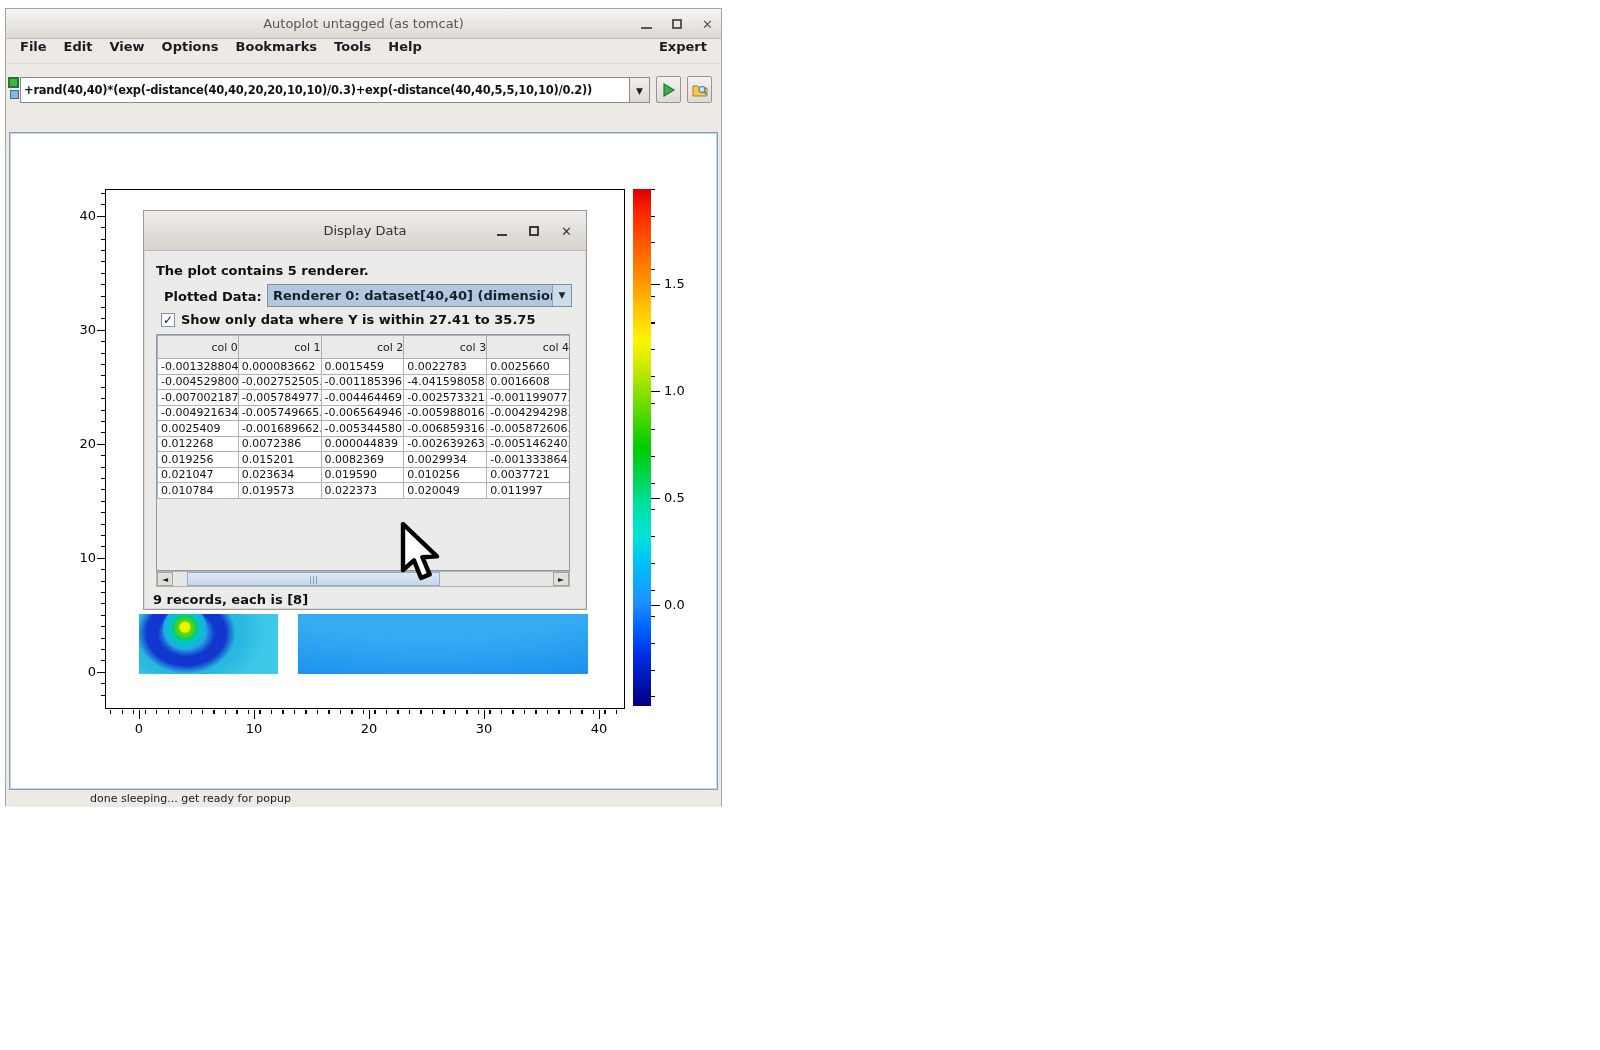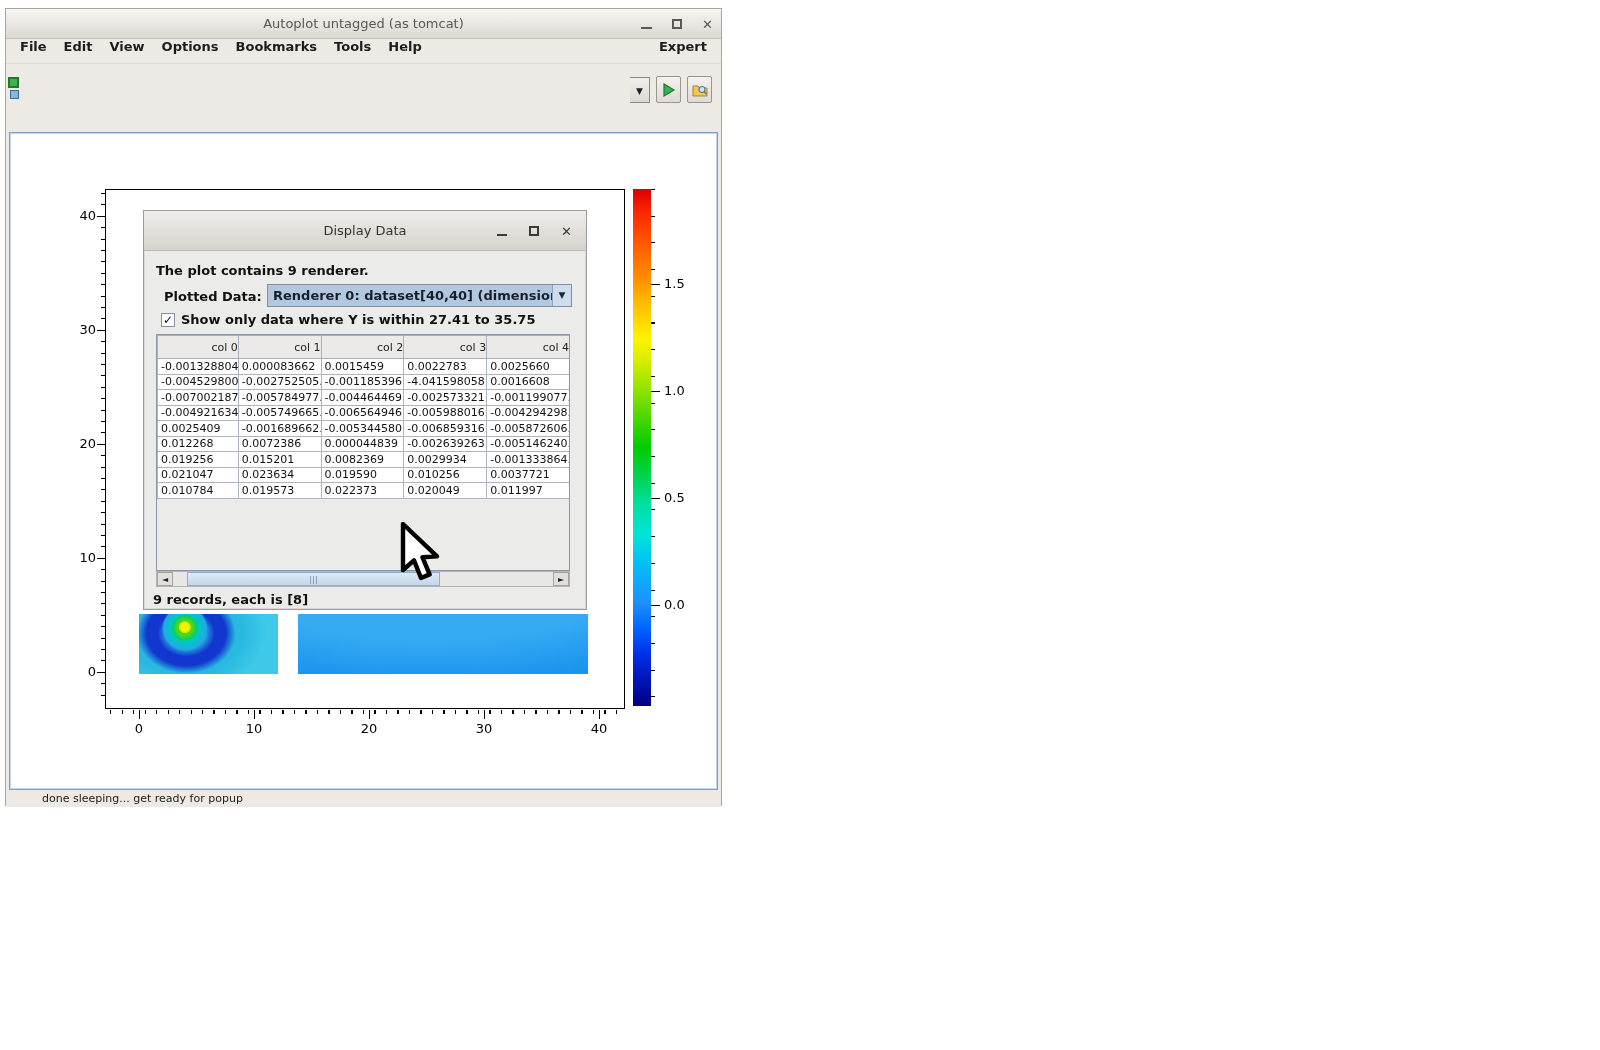--- a/index.html
+++ b/index.html
@@ -85,21 +85,21 @@
 
   #h-scrollbar { left:12px; top:360px; width:414px; height:16px; background:#e7e7e5; border:1px solid #b4b2ae; display:flex; }
   .sb-button { width:16px; height:100%; background:#e2dfdb; border:1px solid #a7a29b; font-size:8px; line-height:14px; text-align:center; color:#222; }
   #sb-track { position:relative; flex:1; }
   #sb-thumb { position:absolute; left:14px; top:0; width:253px; height:14px; background:linear-gradient(#dfe9f4,#c3d6ea); border:1px solid #94aecb; }
   #sb-grip { position:absolute; left:50%; top:3px; width:8px; height:8px; margin-left:-4px;
     background:repeating-linear-gradient(to right,#8ba3bd 0 1px,transparent 1px 3px); }
   #records-text { left:9px; top:381px; font-size:13px; font-weight:bold; color:#111; }
 
   #status-bar { left:0; top:782px; width:100%; height:16px; background:#edeae6; }
-  #status-text { padding-left:36px; font-size:11px; color:#222; line-height:15px; }
+  #status-text { padding-left:36px; font-size:11px; color:#222; line-height:15px;margin-left:48px; }
 
   #cursor { left:400px; top:522px; }
 </style>
 </head>
 <body>
 
 <div id="screen">
 
   <div id="app-window" class="abs">
 
@@ -119,20 +119,21 @@
       <span class="menu-item">Options</span>
       <span class="menu-item">Bookmarks</span>
       <span class="menu-item">Tools</span>
       <span class="menu-item">Help</span>
       <span class="menu-item" id="menu-expert">Expert</span>
     </div>
 
     <div id="toolbar" class="abs">
       <div id="ds-indicator-green" class="abs"></div>
       <div id="ds-indicator-blue" class="abs"></div>
+      <div id="uri-field" class="abs">+rand(40,40)*(exp(-distance(40,40,20,20,10,10)/0.3)+exp(-distance(40,40,5,5,10,10)/0.2))</div>
       <div id="uri-dropdown-button" class="abs"><span>▼</span></div>
       <div id="play-button" class="abs tool-button">
         <svg width="14" height="14" viewBox="0 0 14 14">
             <polygon points="2,1 12,7 2,13" fill="#3fae52" stroke="#1d7a2e" stroke-width="1.2"></polygon>
           </svg>
       </div>
       <div id="browse-button" class="abs tool-button">
         <svg width="16" height="14" viewBox="0 0 16 14">
           <path d="M1 3 L6 3 L7.5 5 L15 5 L15 13 L1 13 Z" fill="#f5c64c" stroke="#a8832a" stroke-width="1"></path>
           <circle cx="10" cy="6.5" r="3" fill="#cfe4f5" stroke="#4a7ba8" stroke-width="1.2"></circle>
@@ -192,21 +193,21 @@
   <div id="display-dialog" class="abs">
     <div id="dlg-title-bar" class="abs">
       <div id="dlg-title-text">Display Data</div>
       <div id="dlg-controls" class="abs">
         <div class="dlg-min"></div>
         <div class="dlg-max"></div>
         <div class="dlg-close">✕</div>
       </div>
     </div>
 
-    <div id="dlg-intro" class="abs">The plot contains 9 renderer.</div>
+    <div id="dlg-intro" class="abs">The plot contains 5 renderer.</div>
     <div id="plotted-data-label" class="abs">Plotted Data:</div>
     <div id="plotted-data-combo" class="abs">
       <div id="combo-value">Renderer 0: dataset[40,40] (dimension...</div>
       <div id="combo-arrow-button"><span>▼</span></div>
     </div>
 
     <div id="filter-row" class="abs">
       <div id="filter-checkbox">✓</div>
       <div id="filter-label">Show only data where Y is within 27.41 to 35.75</div>
     </div>

